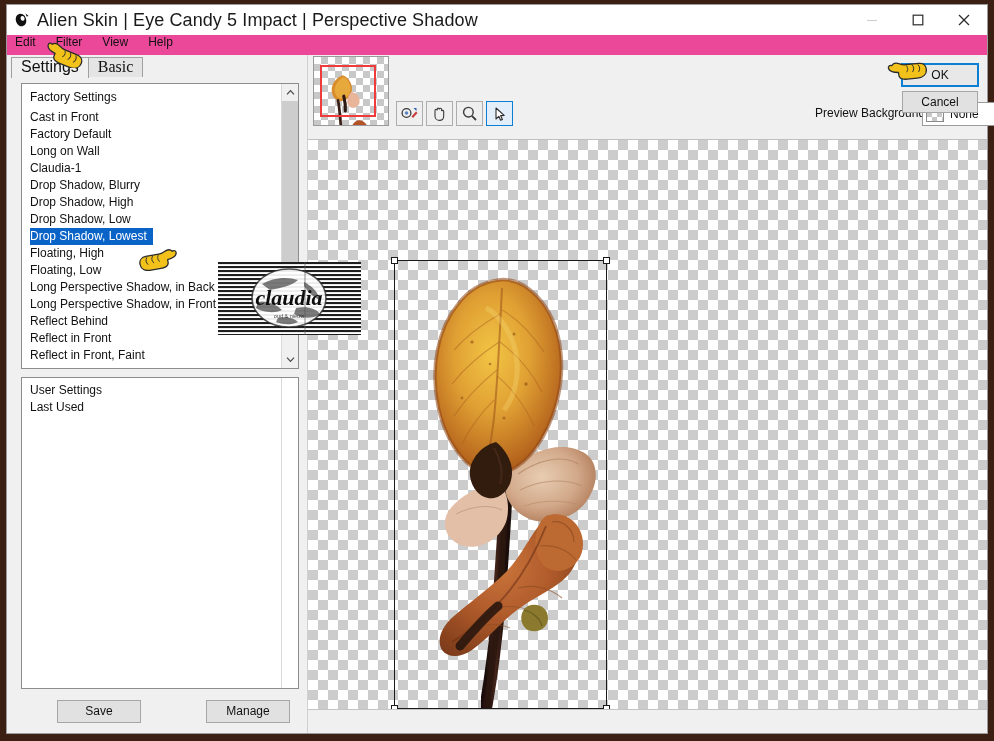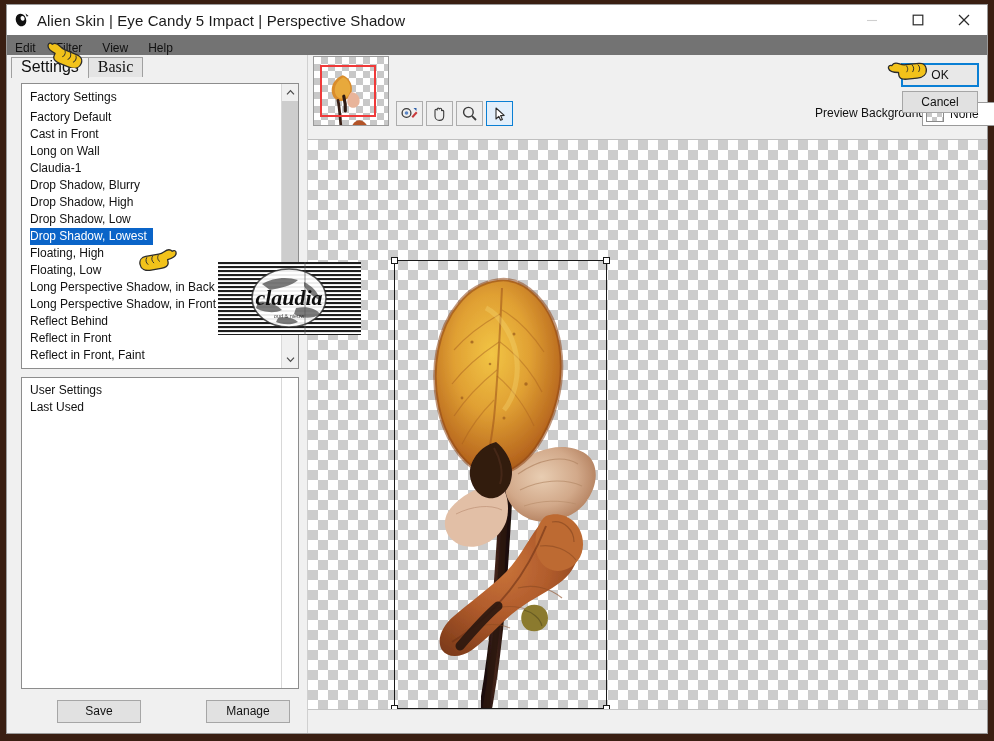--- a/index.html
+++ b/index.html
@@ -30,41 +30,41 @@
     display: flex; align-items: center;
     position: relative;
   }
   .titlebar-icon {
     width: 18px; height: 18px;
     margin-left: 6px; margin-right: 6px;
     position: relative;
     flex: 0 0 18px;
   }
   .title-text {
-    font-size: 15px;
+    font-size: 18px;
     color: #1a1a1a;
     letter-spacing: .1px;
     white-space: nowrap;
   }
   .win-controls {
     position: absolute; right: 0; top: 0;
     height: 30px; display: flex;
   }
   .win-btn {
     width: 46px; height: 30px;
     display: flex; align-items: center; justify-content: center;
     color: #333; font-size: 13px;
     background: transparent;
   }
   .win-btn svg { display: block; }
   
   .menubar {
     height: 20px; flex: 0 0 20px;
-    background: #737373;
-    display: flex; align-items: flex-end;
+    background: #ec4899;
+    display: flex; align-items: flex-start;
     padding-left: 8px;
     font-size: 12px;
     color: #111;
   }
   .menu-item { padding: 0 11px 0 0; margin-right: 9px; cursor: default; }
   
   .body {
     flex: 1 1 auto;
     display: flex;
     position: relative;
@@ -379,22 +379,22 @@
       <div class="left">
 
         <div class="tabstrip">
           <div class="tab active">Settings</div>
           <div class="tab">Basic</div>
         </div>
 
         <div class="listbox">
           <div class="list-scroll-area">
             <div class="list-item first">Factory Settings</div>
+            <div class="list-item">Cast in Front</div>
             <div class="list-item">Factory Default</div>
-            <div class="list-item">Cast in Front</div>
             <div class="list-item">Long on Wall</div>
             <div class="list-item">Claudia-1</div>
             <div class="list-item">Drop Shadow, Blurry</div>
             <div class="list-item">Drop Shadow, High</div>
             <div class="list-item">Drop Shadow, Low</div>
             <div class="list-item sel-wrap"><span class="list-item selected">Drop Shadow, Lowest</span></div>
             <div class="list-item">Floating, High</div>
             <div class="list-item">Floating, Low</div>
             <div class="list-item">Long Perspective Shadow, in Back</div>
             <div class="list-item">Long Perspective Shadow, in Front</div>

